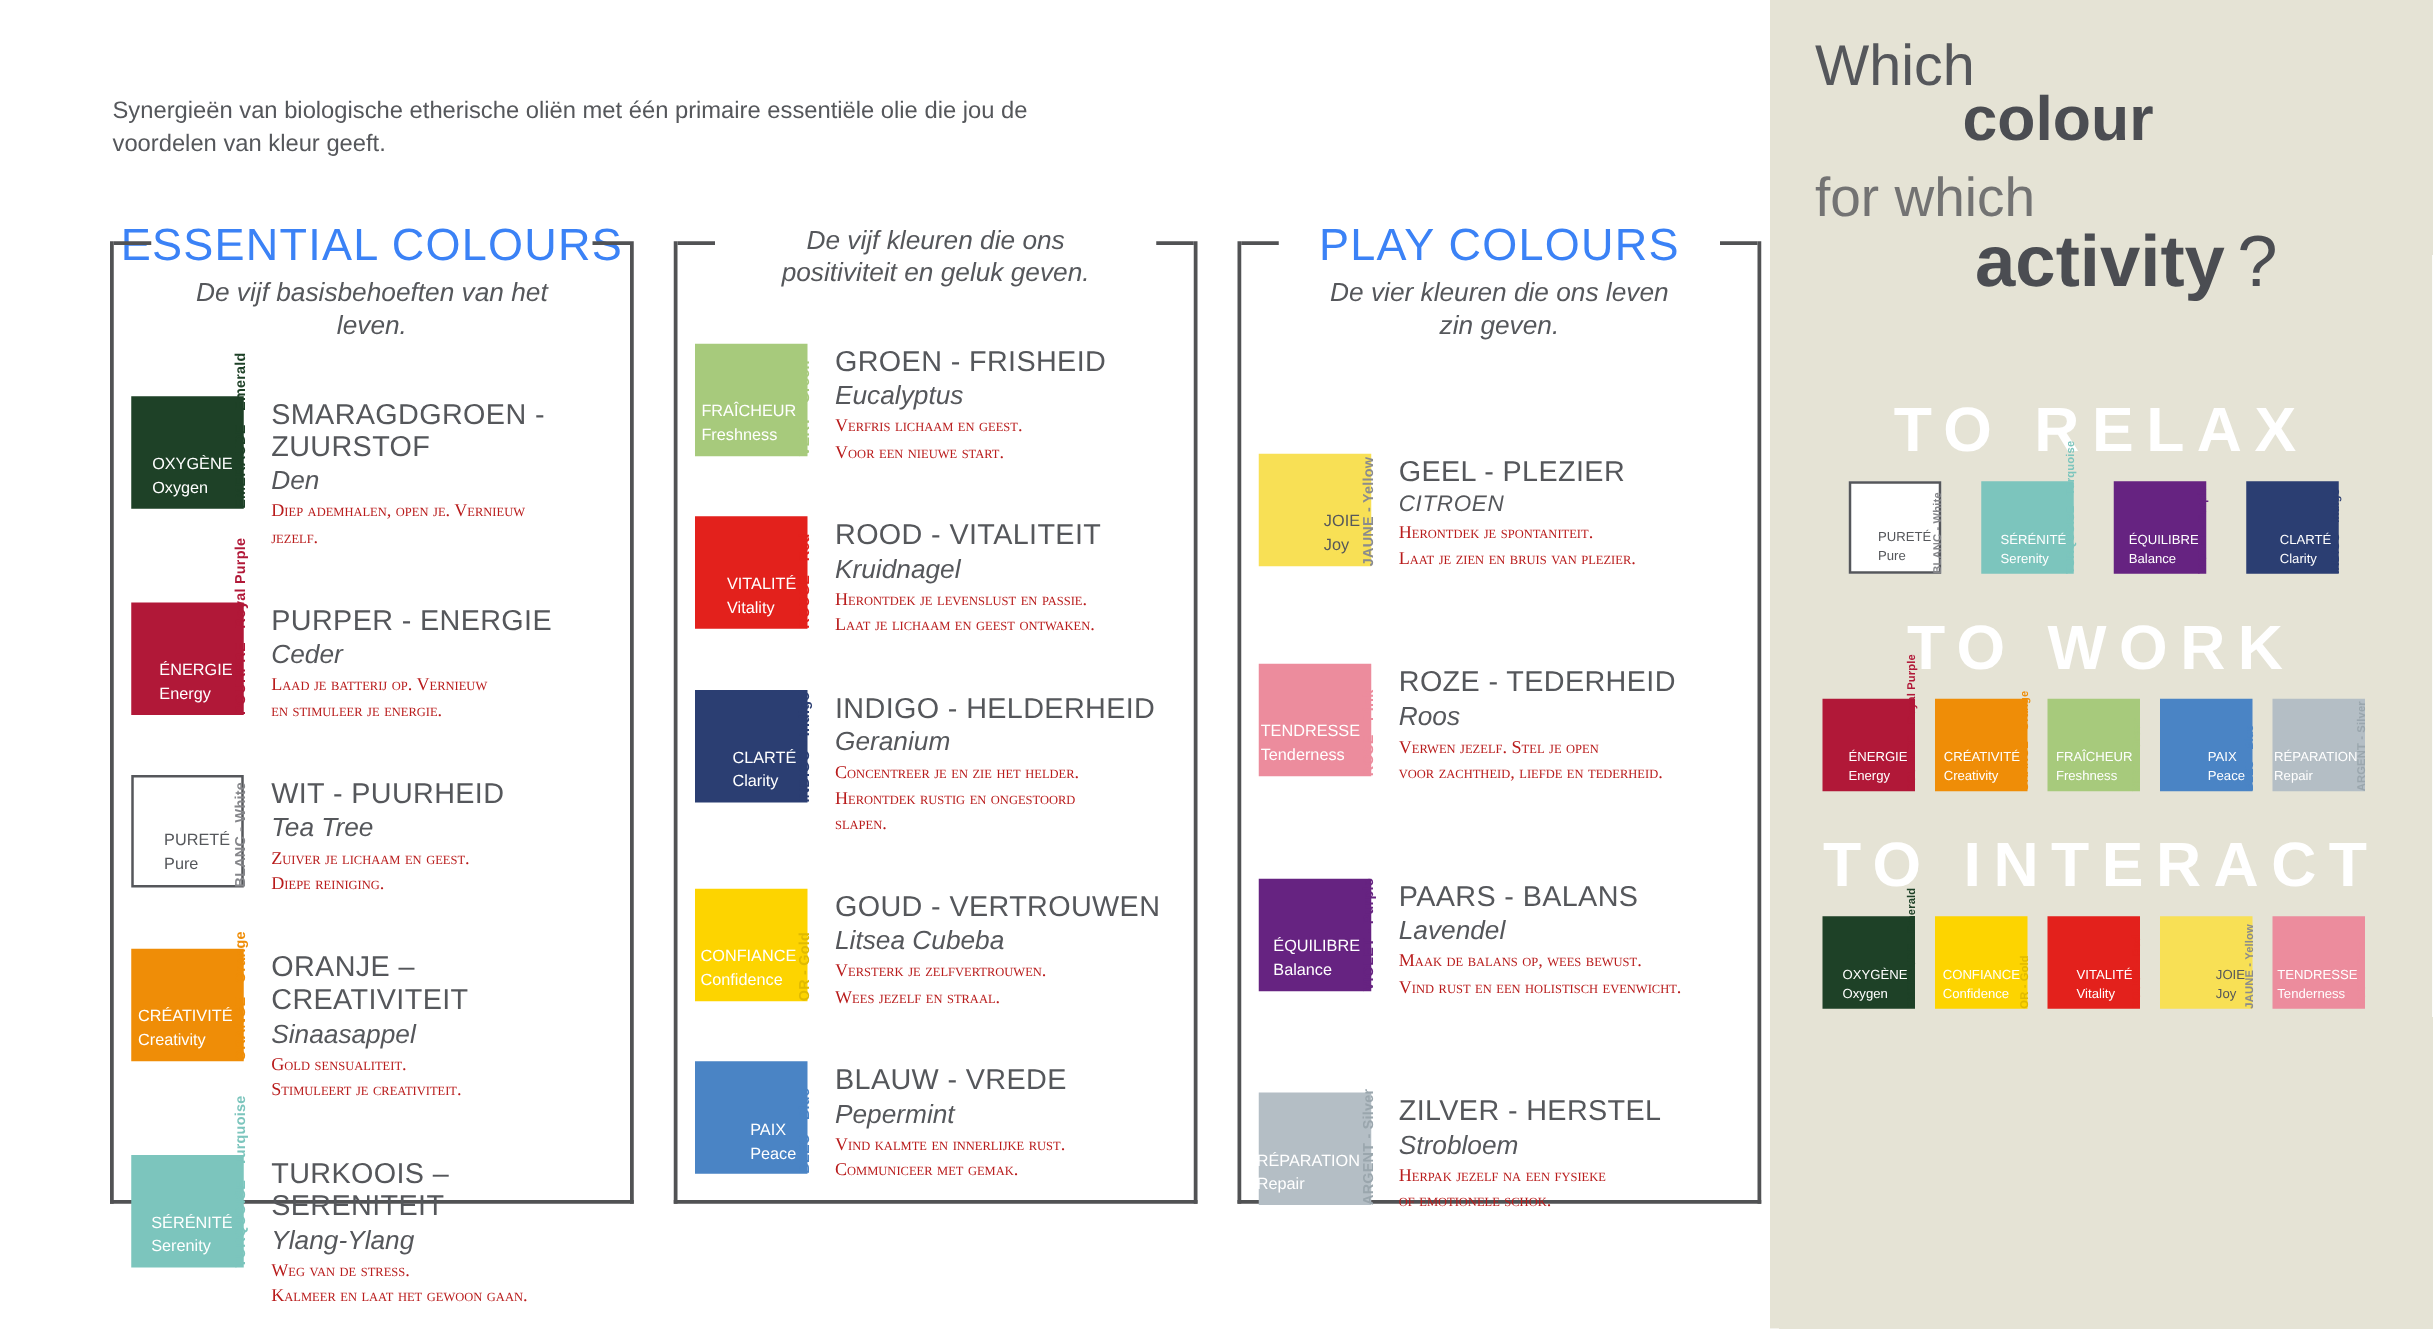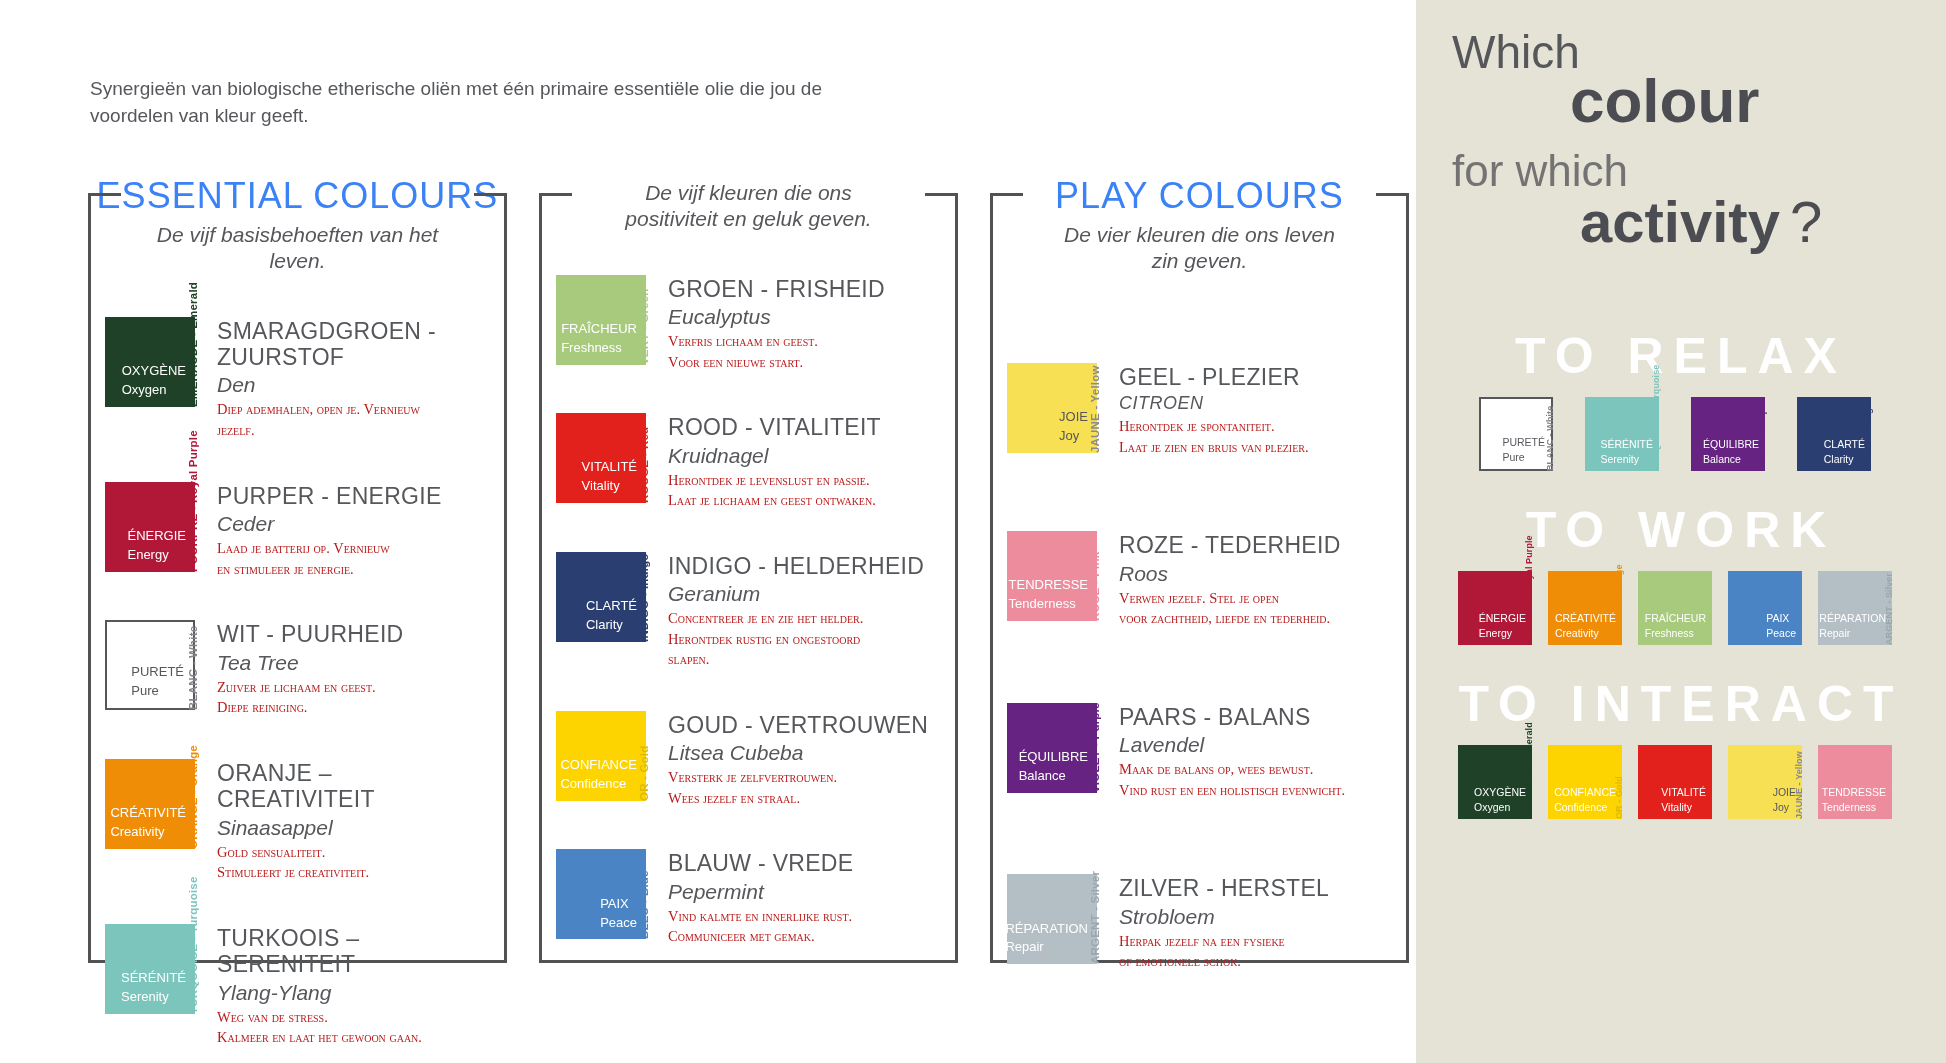--- a/index.html
+++ b/index.html
@@ -51,21 +51,21 @@
     font-size:14.5px; color:#b91c1c; line-height:1.42;
     font-variant:small-caps; white-space:pre-line;font-family:Liberation Serif, serif;
   }
   
   .sidebar {
     position:absolute; right:0; top:0; width:530px; height:1063px;
     background:#e5e3d5;
   }
   .sb-title { padding:28px 30px 0 36px; }
   .t1 { font-size:46px; color:#55575b; line-height:1.05; }
-  .t2 { font-size:62px; font-weight:700; color:#4b4d52; margin:-6px 0 0 118px; line-height:1.0; }
+  .t2 { font-size:50px; font-weight:700; color:#4b4d52; margin:-6px 0 0 118px; line-height:1.0; }
   .t3 { font-size:44px; color:#737373; margin-top:16px; line-height:1.05; }
   .t4 { font-size:58px; font-weight:700; color:#4b4d52; margin:-2px 0 0 128px; line-height:1.05; }
   .t4q { font-weight:400; margin-left:10px; }
   .section { margin-top:78px; }
   .sec-1, .sec-2 { margin-top:34px; }
   .sb-heading {
     color:#ffffff; font-weight:700; font-size:50px; letter-spacing:10px;
     text-align:center; line-height:1.0;
   }
   .sb-row { display:flex; justify-content:center; align-items:flex-end; margin-top:16px; }

